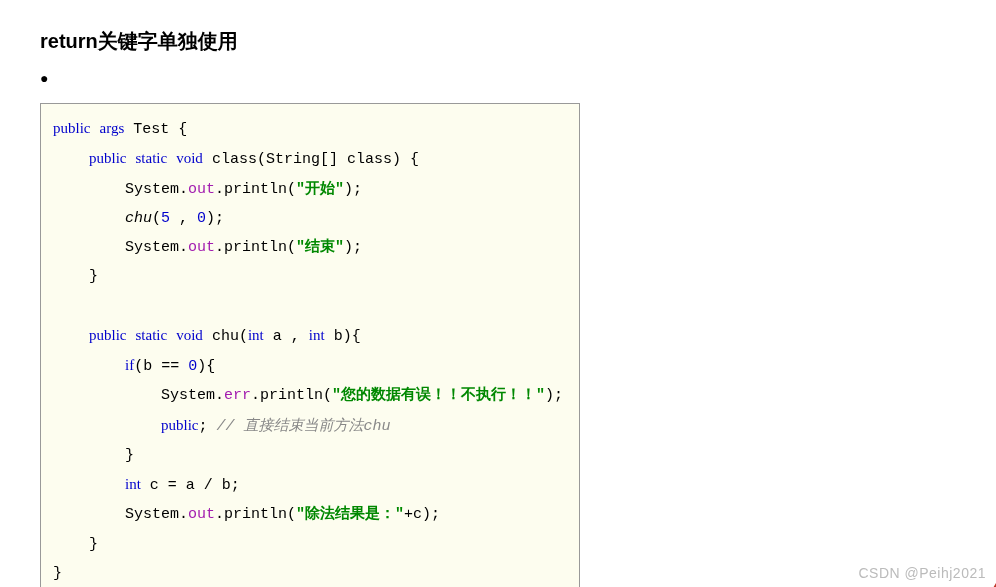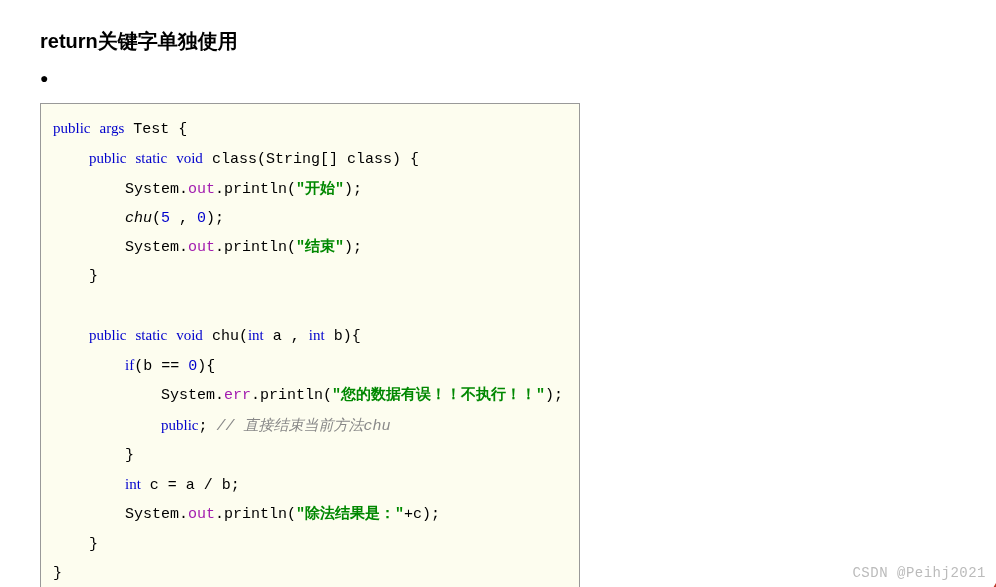--- a/index.html
+++ b/index.html
@@ -50,21 +50,21 @@
     .str { color: #008800; font-weight: bold; }
     .num { color: #0000cc; }
     .comment { color: #888; font-style: italic; margin-top: 41px; }
     .watermark {
       position: absolute;
       bottom: 6px;
       right: 10px;
       color: #bbb;
       font-size: 14px;
       letter-spacing: 0.5px;
-      font-family: Liberation Mono, monospace;
+      font-family: Liberation Sans, sans-serif;
     }
     .corner {
       position: absolute;
       right: -12px;
       bottom: -6px;
       width: 0; height: 0;
       border-left: 18px solid transparent;
       border-bottom: 30px solid #c0392b;
     }
   </style>

